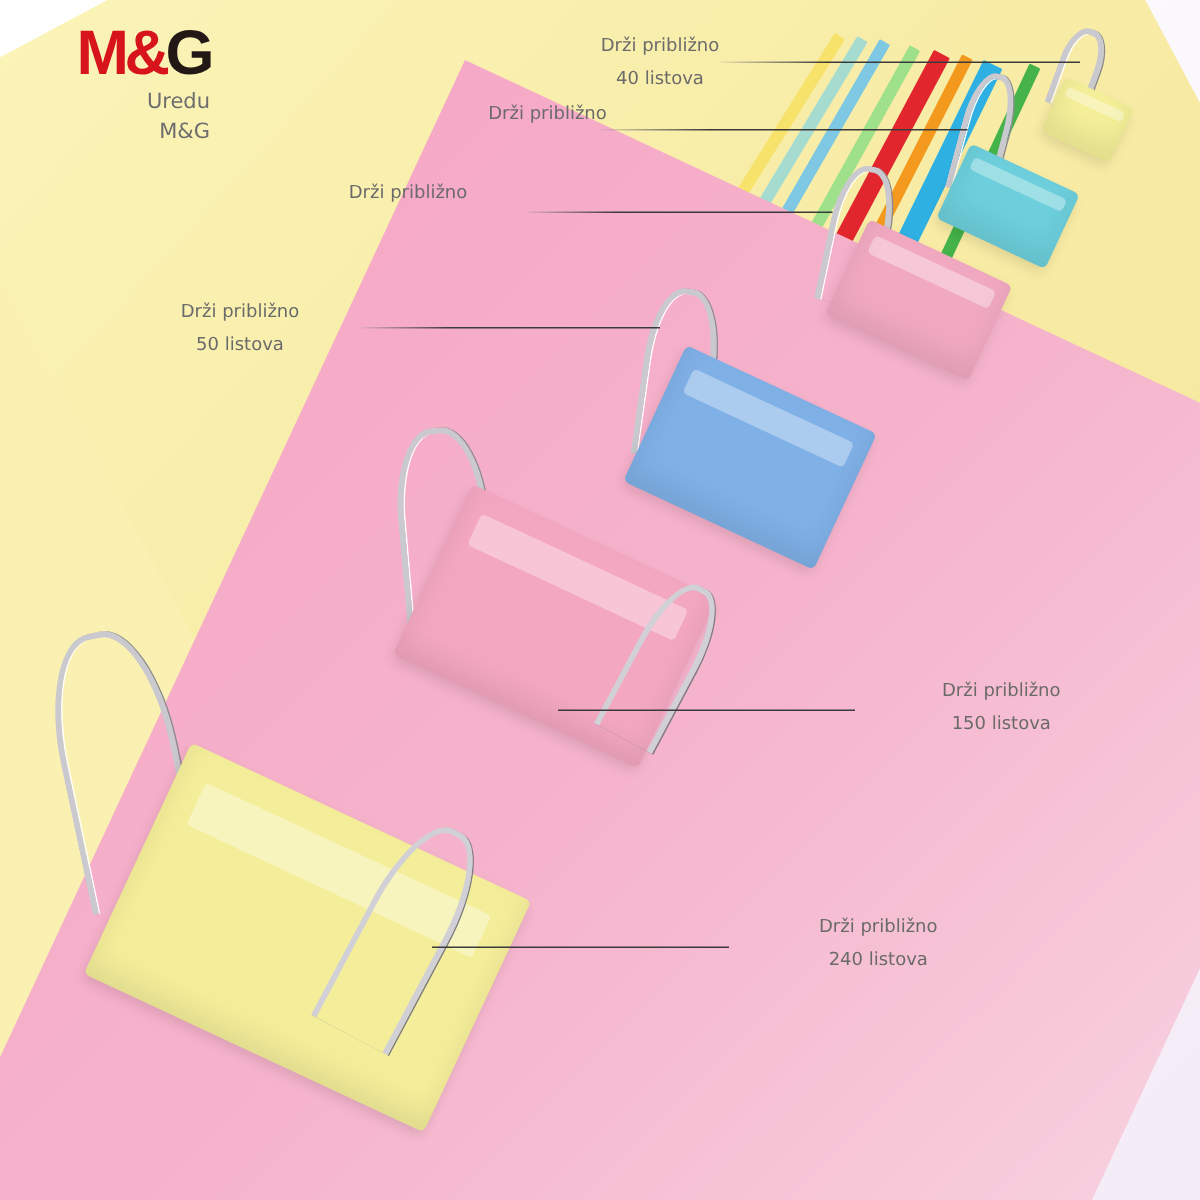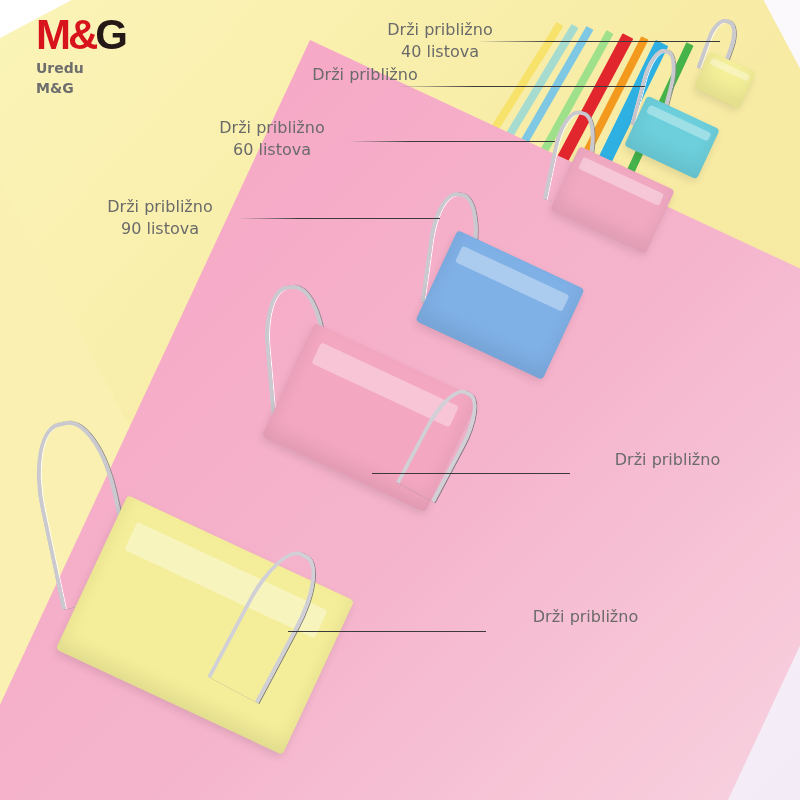--- a/index.html
+++ b/index.html
@@ -26,30 +26,30 @@
   .clip { position:absolute; transform-origin: 50% 50%; border-radius:4px;
     box-shadow: inset 0 -10px 18px rgba(0,0,0,0.08), 0 4px 8px rgba(0,0,0,0.10); }
   .clip .shine { position:absolute; left:8%; top:12%; width:84%; height:18%;
     background: rgba(255,255,255,0.35); border-radius:3px; }
   .handle { position:absolute; border:4px solid #c9c9cf; border-bottom:none;
     border-radius: 45% 45% 0 0; box-shadow: inset 1px 0 0 #ffffff, 1px 0 0 #8c8c92; }
   .handle-front { position:absolute; border:4px solid #d0d0d6; border-bottom:none;
     border-radius: 45% 45% 0 0; box-shadow: 1px 0 0 #7d7d85; }
 
   
-  .logo { position:absolute; left:36px; top:14px; width:130px; text-align:left; }
+  .logo { position:absolute; left:10px; top:14px; width:130px; text-align:right; }
   .logo-mark { font-family:"Liberation Sans", sans-serif; font-weight:bold; font-size:42px;
     letter-spacing:-3px; line-height:42px; }
   .logo-mark .m { color:#d7141c; }
   .logo-mark .amp { color:#d7141c; }
   .logo-mark .g { color:#231815; }
-  .logo-sub { font-size:14px; color:#6d6d6d; line-height:20px; margin-top:2px;font-weight:bold; }
+  .logo-sub { font-size:14px; color:#6d6d6d; line-height:20px; margin-top:2px; }
 
   
-  .label { position:absolute; text-align:center; color:#6a6a6a; font-size:16px; line-height:22px; }
+  .label { position:absolute; text-align:center; color:#6a6a6a; font-size:12px; line-height:22px; }
   .leader { position:absolute; height:1px; background:#3a3a3a; }
   .leader.fade { background: linear-gradient(90deg, rgba(180,180,180,0.2), #3a3a3a 30%); }
 </style>
 </head>
 <body>
 
 <div class="stage">
 
   <div class="paper-yellow2"></div>
   <div class="paper-yellow"></div>
@@ -125,33 +125,34 @@
   </div>
   <div class="leader fade" style="left:480px; top:41px; width:240px;"></div>
 
   <div class="label" style="left:305px; top:64px; width:120px;">
     <div>Drži približno</div>
   </div>
   <div class="leader fade" style="left:400px; top:86px; width:245px;"></div>
 
   <div class="label" style="left:212px; top:117px; width:120px;">
     <div>Drži približno</div>
-    <div>60 listova</div>
   </div>
   <div class="leader fade" style="left:350px; top:141px; width:205px;"></div>
 
   <div class="label" style="left:100px; top:196px; width:120px;">
     <div>Drži približno</div>
-    <div>90 listova</div>
+    <div>50 listova</div>
   </div>
   <div class="leader fade" style="left:240px; top:218px; width:200px;"></div>
 
   <div class="label" style="left:605px; top:449px; width:125px;">
     <div>Drži približno</div>
+    <div>150 listova</div>
   </div>
   <div class="leader" style="left:372px; top:473px; width:198px;"></div>
 
   <div class="label" style="left:523px; top:606px; width:125px;">
     <div>Drži približno</div>
+    <div>240 listova</div>
   </div>
   <div class="leader" style="left:288px; top:631px; width:198px;"></div>
 
 </div>
 
 </body></html>

